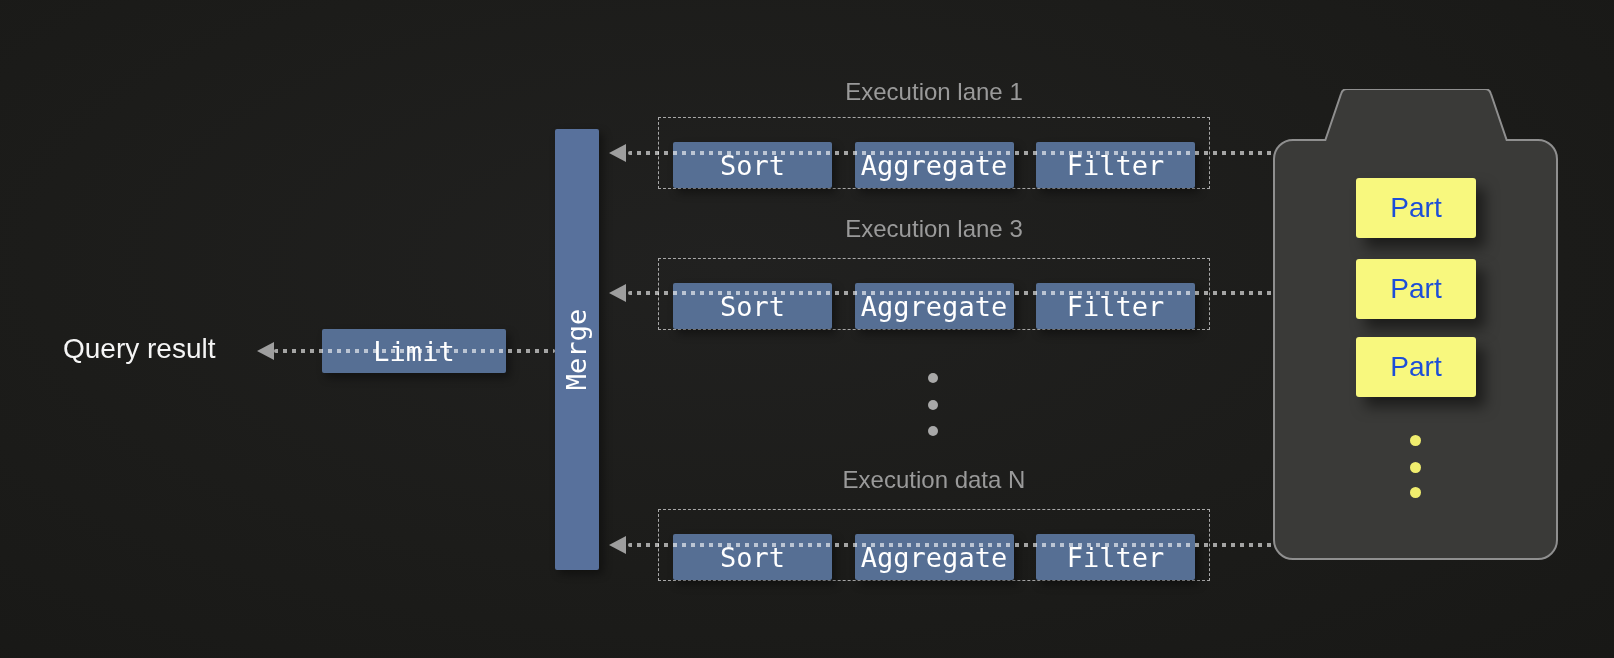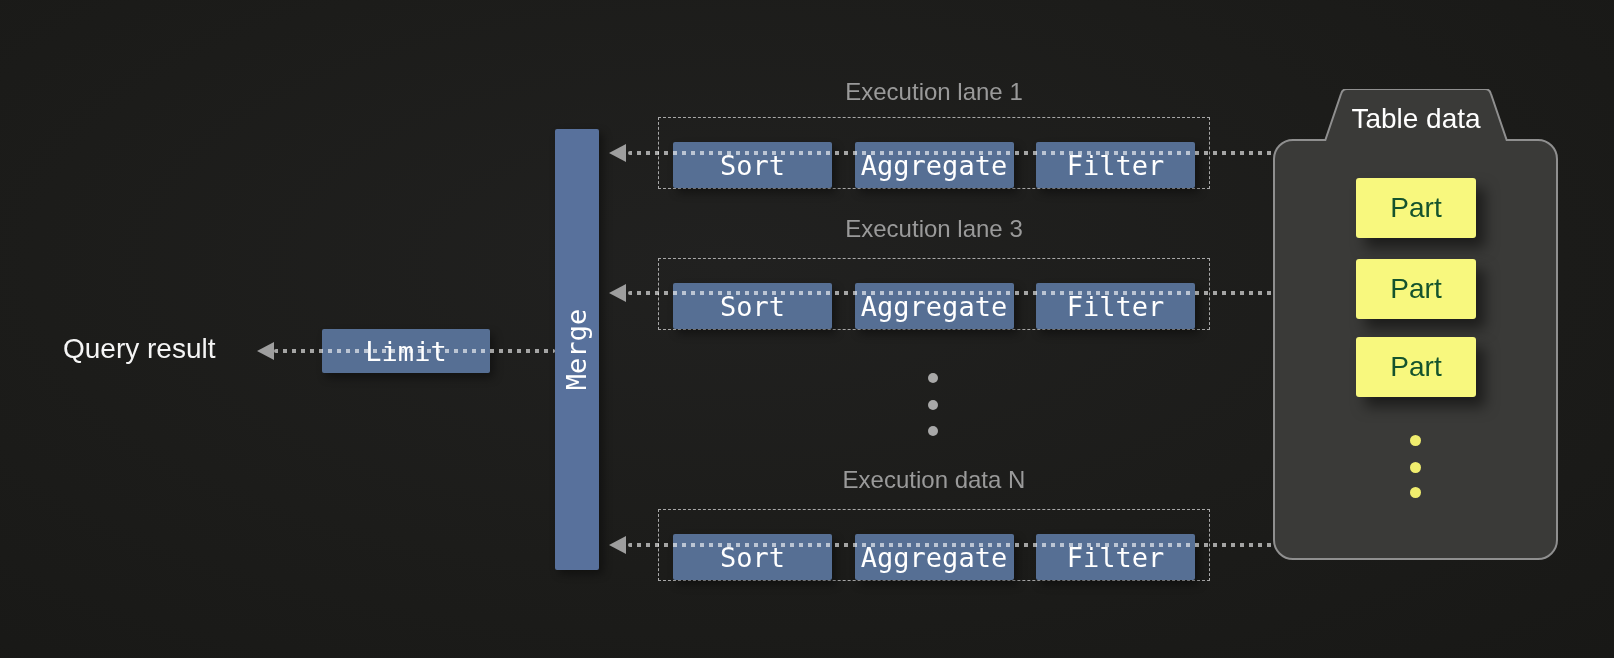--- a/index.html
+++ b/index.html
@@ -16,37 +16,37 @@
     padding:0 14px;}
   .op-box{width:159px;height:46px;background:#566f94;border-radius:2px;
     box-shadow:4px 5px 8px rgba(0,0,0,0.38);display:flex;align-items:center;justify-content:center;}
   .mono-label{position:relative;z-index:5;color:#ffffff;font-family:"DejaVu Sans Mono",monospace;
     font-size:27px;white-space:nowrap;}
   .connector{position:absolute;height:4px;z-index:4;border-radius:2px;
     background:repeating-linear-gradient(to right, rgba(255,255,255,0.6) 0 4px, transparent 4px 9px);}
   .arrow-left{position:absolute;width:0;height:0;z-index:4;
     border-top:9px solid transparent;border-bottom:9px solid transparent;
     border-right:17px solid #9e9e9e;}
-  .limit-box{position:absolute;left:322px;top:329px;width:168px;height:44px;background:#566f94;
+  .limit-box{position:absolute;left:322px;top:329px;width:184px;height:44px;background:#566f94;
     border-radius:2px;box-shadow:4px 5px 8px rgba(0,0,0,0.38);
     display:flex;align-items:center;justify-content:center;}
   .merge-bar{position:absolute;left:555px;top:129px;width:44px;height:441px;background:#58719c;
     border-radius:2px;box-shadow:4px 4px 9px rgba(0,0,0,0.4);
     display:flex;align-items:center;justify-content:center;}
   .merge-bar .mono-label{transform:rotate(-90deg);}
   .dot{position:absolute;border-radius:50%;}
   .gray-dot{width:10px;height:10px;background:#a8a8a8;left:928px;}
   .table-box{position:absolute;left:1273px;top:139px;width:285px;height:421px;box-sizing:border-box;
     background:#3a3a38;border:2px solid #8f8f8f;border-radius:20px;z-index:6;}
   .tab-svg{position:absolute;left:1320px;top:89px;width:192px;height:52px;z-index:7;}
   .tab-label{position:absolute;left:1320px;top:103px;width:192px;text-align:center;z-index:8;
     color:#ffffff;font-size:28px;}
   .part-box{position:absolute;left:81px;width:120px;height:60px;background:#f8f87e;border-radius:3px;
     box-shadow:9px 10px 14px rgba(0,0,0,0.5);display:flex;align-items:center;justify-content:center;
-    color:#14532d;font-size:28px;}
+    color:#1d4ed8;font-size:28px;}
   .yellow-dot{width:11px;height:11px;background:#f0ed6e;left:135px;}
 </style>
 </head>
 <body>
 
 <div class="canvas">
 
   <div class="plain-label" style="left:63px;top:334px;">Query result</div>
 
   <div class="arrow-left" style="left:257px;top:342px;"></div>
@@ -105,21 +105,20 @@
       <span class="mono-label">Filter</span>
     </div>
   </div>
   <div class="arrow-left" style="left:609px;top:536px;"></div>
   <div class="connector" style="left:628px;top:543px;width:645px;"></div>
 
   <svg class="tab-svg" viewBox="0 0 192 52">
     <path d="M5,52 L21,5 Q22.5,0 27,0 L165,0 Q169.5,0 171,5 L187,52 Z" fill="#3a3a38"></path>
     <path d="M5,52 L21,5 Q22.5,0 27,0 L165,0 Q169.5,0 171,5 L187,52" fill="none" stroke="#8f8f8f" stroke-width="2"></path>
   </svg>
-  <div class="tab-label">Table data</div>
 
   <div class="table-box">
     <div class="part-box" style="top:37px;">
       <span>Part</span>
     </div>
     <div class="part-box" style="top:118px;">
       <span>Part</span>
     </div>
     <div class="part-box" style="top:196px;">
       <span>Part</span>

